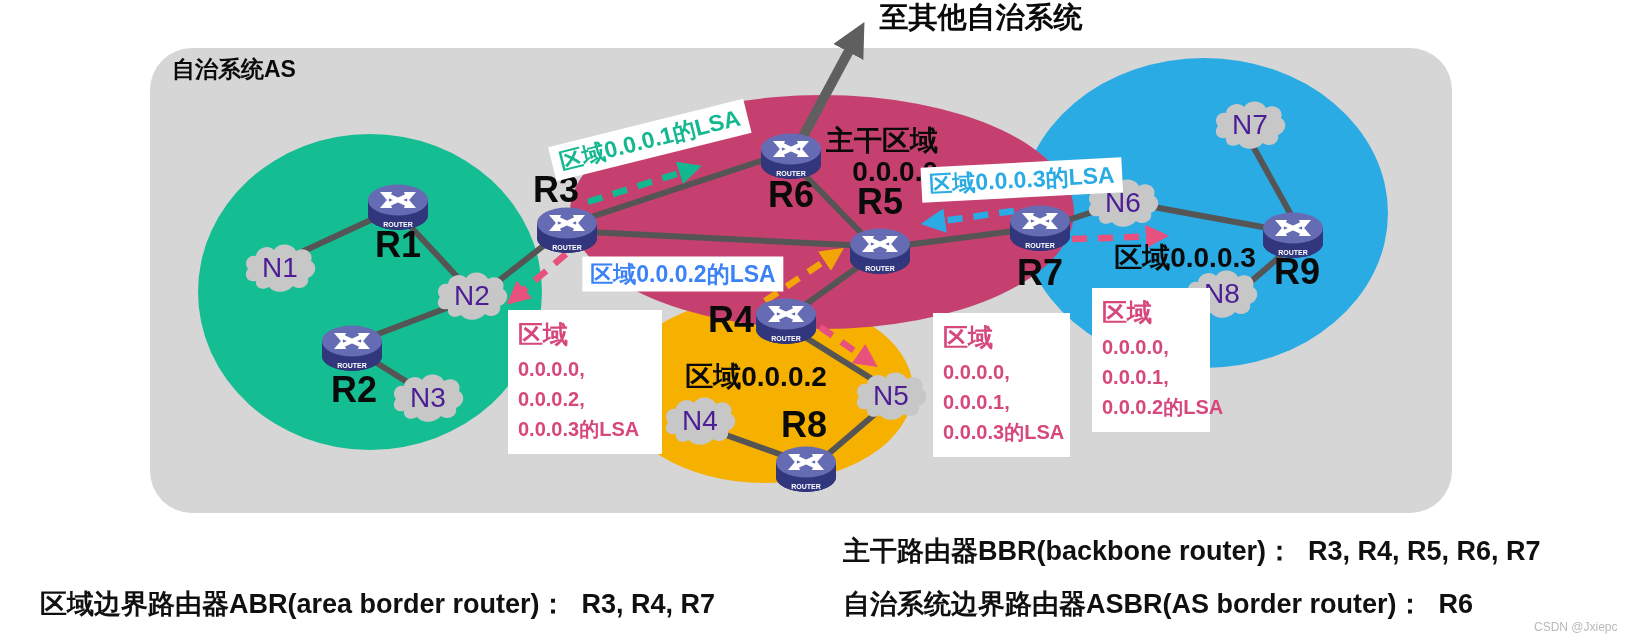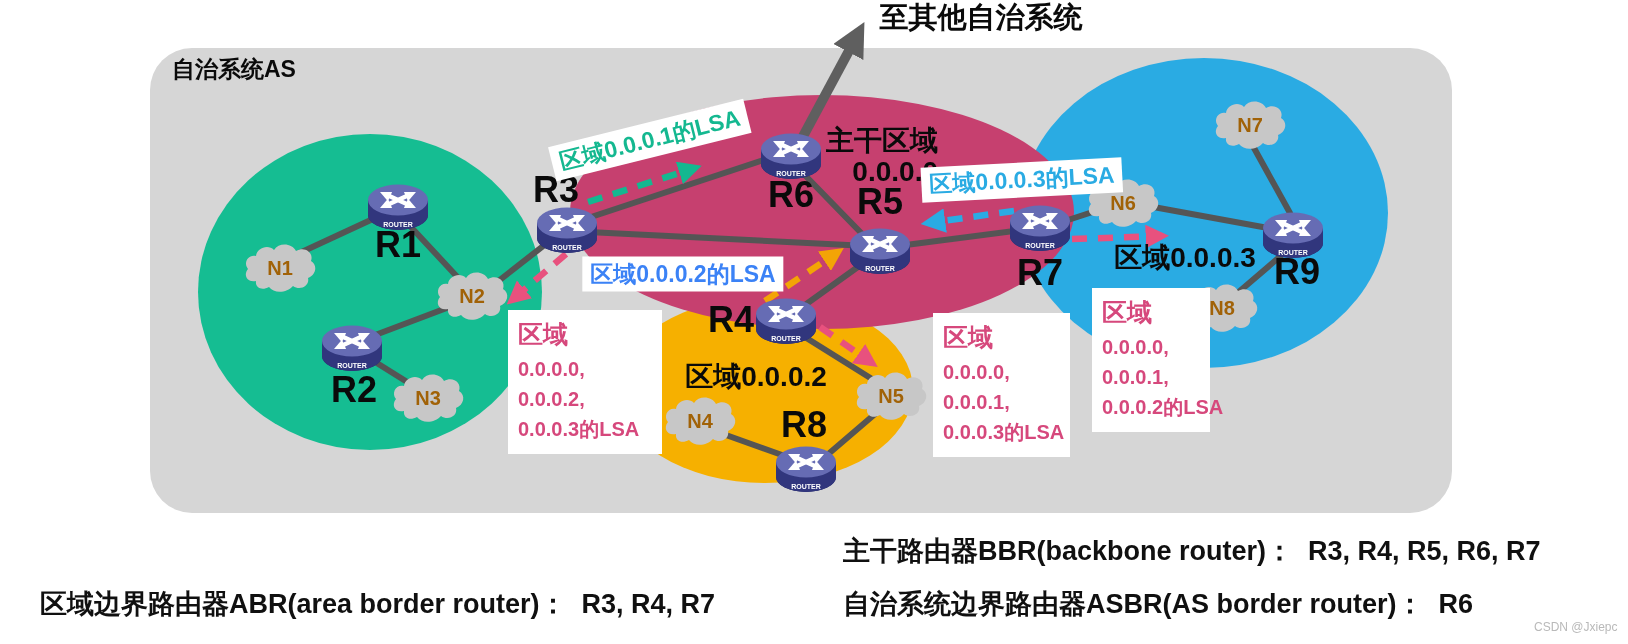--- a/index.html
+++ b/index.html
@@ -3,21 +3,21 @@
 <meta charset="utf-8">
 <style>
   html,body{margin:0;padding:0;background:#fff}
   .stage{position:relative;width:1628px;height:644px;background:#ffffff;overflow:hidden;
          font-family:"Liberation Sans","DejaVu Sans",sans-serif;color:#0a0a0a}
   .asbox{position:absolute;left:150px;top:48px;width:1302px;height:465px;background:#d6d6d6;border-radius:42px}
   .layer{position:absolute;left:0;top:0}
   .router{position:absolute;width:66px;height:58px}
   .cloud{position:absolute;width:76px;height:54px}
   .clabel{position:absolute;inset:0;display:flex;align-items:center;justify-content:center;
-          font-weight:bold;font-size:20px;color:#a16207}
+          font-weight:normal;font-size:28px;color:#4c1d95}
   .plabel{position:absolute;transform:translate(-50%,-50%);font-weight:bold;color:#0a0a0a;white-space:nowrap}
   .r-lbl{font-size:36px}
   .a-lbl{font-size:28px}
   .bk-lbl{text-align:right;line-height:1.12;font-size:28px}
   .as-title{position:absolute;left:172px;top:54px;font-weight:bold;font-size:23px;color:#0a0a0a}
   .ext-lbl{position:absolute;transform:translate(-50%,-50%);font-weight:bold;font-size:29px;white-space:nowrap}
   .tag{position:absolute;background:#fff;padding:2px 8px;font-weight:bold;font-size:23px;white-space:nowrap}
   .lsabox{position:absolute;background:#fff;padding:8px 10px 10px 10px;font-weight:bold}
   .lsabox .t{font-size:25px;margin-bottom:3px}
   .lsabox .l{font-size:20px;line-height:1.5;white-space:nowrap}
@@ -121,21 +121,21 @@
         <path d="M14 40 C5 42 1 34 6 28 C1 22 6 13 14 15 C15 7 26 3 32 9 C37 1 50 2 54 10 C63 5 72 12 69 20 C76 24 74 34 66 37 C68 45 58 50 51 45 C45 52 32 53 27 46 C20 50 13 47 14 40 Z" fill="#c7c7c7"></path>
       </svg>
     <div class="clabel">N6</div>
   </div>
   <div class="cloud" style="left:1212px;top:98px">
     <svg width="76" height="54" viewBox="0 0 76 54">
         <path d="M14 40 C5 42 1 34 6 28 C1 22 6 13 14 15 C15 7 26 3 32 9 C37 1 50 2 54 10 C63 5 72 12 69 20 C76 24 74 34 66 37 C68 45 58 50 51 45 C45 52 32 53 27 46 C20 50 13 47 14 40 Z" fill="#c7c7c7"></path>
       </svg>
     <div class="clabel">N7</div>
   </div>
-  <div class="cloud" style="left:1184px;top:281px">
+  <div class="cloud" style="left:1184px;top:267px">
     <svg width="76" height="54" viewBox="0 0 76 54">
         <path d="M14 40 C5 42 1 34 6 28 C1 22 6 13 14 15 C15 7 26 3 32 9 C37 1 50 2 54 10 C63 5 72 12 69 20 C76 24 74 34 66 37 C68 45 58 50 51 45 C45 52 32 53 27 46 C20 50 13 47 14 40 Z" fill="#c7c7c7"></path>
       </svg>
     <div class="clabel">N8</div>
   </div>
 
   <div class="router" style="left:365px;top:175px">
     <svg width="66" height="58" viewBox="0 0 66 58">
         <ellipse cx="33" cy="40" rx="30" ry="15" fill="#262a66"></ellipse>
         <path d="M3 25 v15 a30 15 0 0 0 60 0 v-15 z" fill="#31367d"></path>

